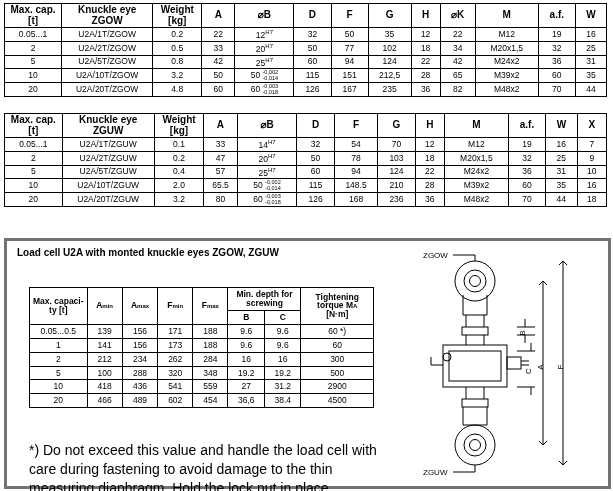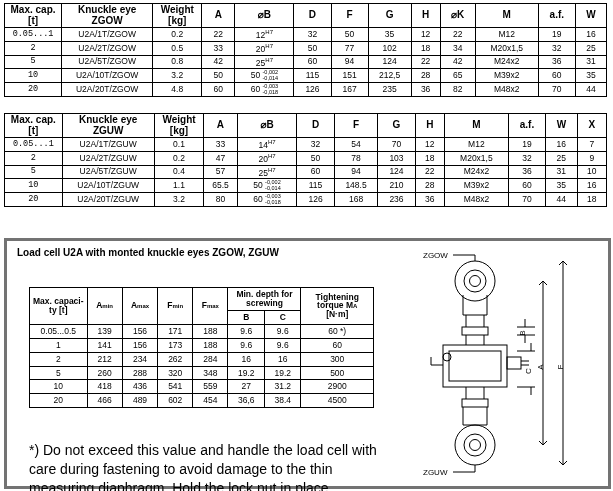--- a/index.html
+++ b/index.html
@@ -17,21 +17,21 @@
   .tbl td,.tbl th{
     border:1px solid #000;
     text-align:center;
     vertical-align:middle;
     font-size:8.5px;
     padding:1px 2px;
     line-height:1.05;
     font-weight:normal;
   }
   .tbl th{font-weight:bold;font-size:10px;}
-  .bold{font-weight:bold;font-family:Liberation Mono, monospace;}
+  .bold{font-weight:bold;}
   .sup{font-size:6px;vertical-align:super;}
   .subsup{display:inline-block;font-size:5.5px;line-height:1.0;text-align:left;vertical-align:middle;}
 
   
   #t1{position:absolute;left:4px;top:3px;width:603px;}
   #t2{position:absolute;left:4px;top:113px;width:603px;}
 
   
   #panel{
     position:absolute;left:4px;top:238px;width:601px;height:245px;
@@ -207,21 +207,21 @@
       <td>124</td>
       <td>22</td>
       <td>M24x2</td>
       <td>36</td>
       <td>31</td>
       <td>10</td>
     </tr>
     <tr>
       <td class="bold">10</td>
       <td>U2A/10T/ZGUW</td>
-      <td>1.1</td>
+      <td>2.0</td>
       <td>65.5</td>
       <td>50&nbsp;<span class="subsup">-0,002<br>-0,014</span></td>
       <td>115</td>
       <td>148.5</td>
       <td>210</td>
       <td>28</td>
       <td>M39x2</td>
       <td>60</td>
       <td>35</td>
       <td>16</td>
@@ -289,21 +289,21 @@
         <td>212</td>
         <td>234</td>
         <td>262</td>
         <td>284</td>
         <td>16</td>
         <td>16</td>
         <td>300</td>
       </tr>
       <tr>
         <td>5</td>
-        <td>260</td>
+        <td>100</td>
         <td>288</td>
         <td>320</td>
         <td>348</td>
         <td>19.2</td>
         <td>19.2</td>
         <td>500</td>
       </tr>
       <tr>
         <td>10</td>
         <td>418</td>

